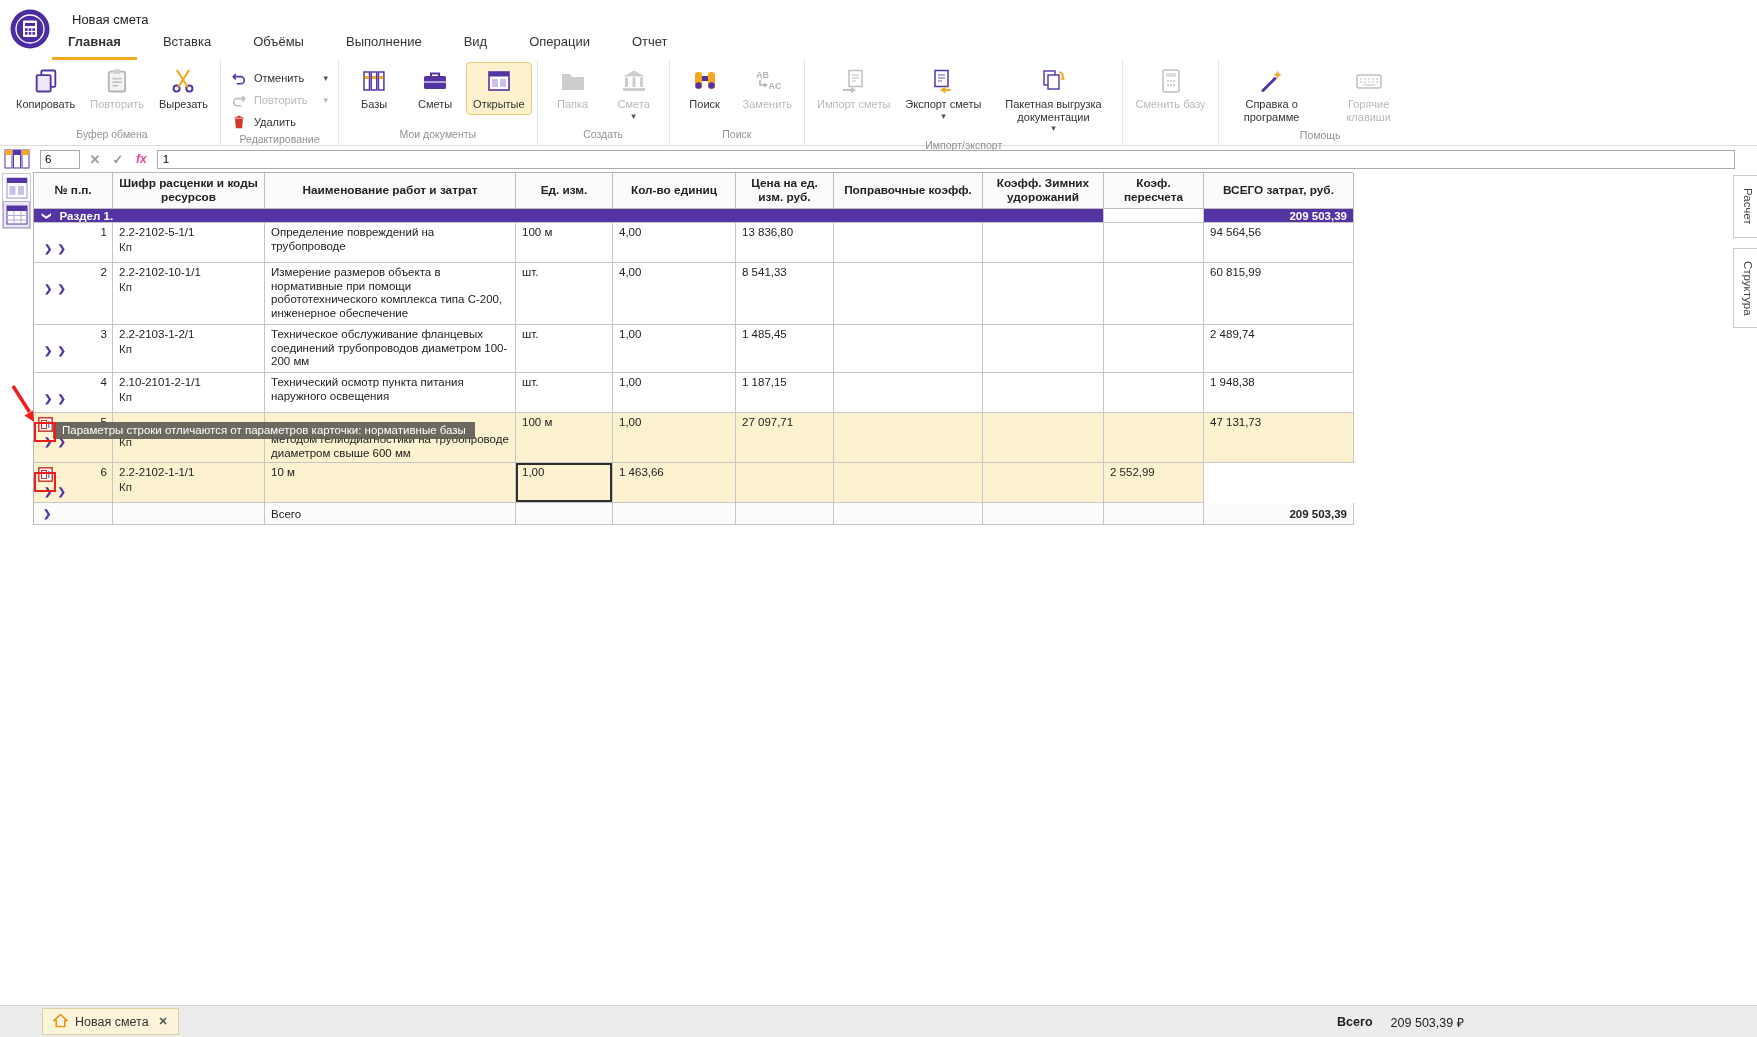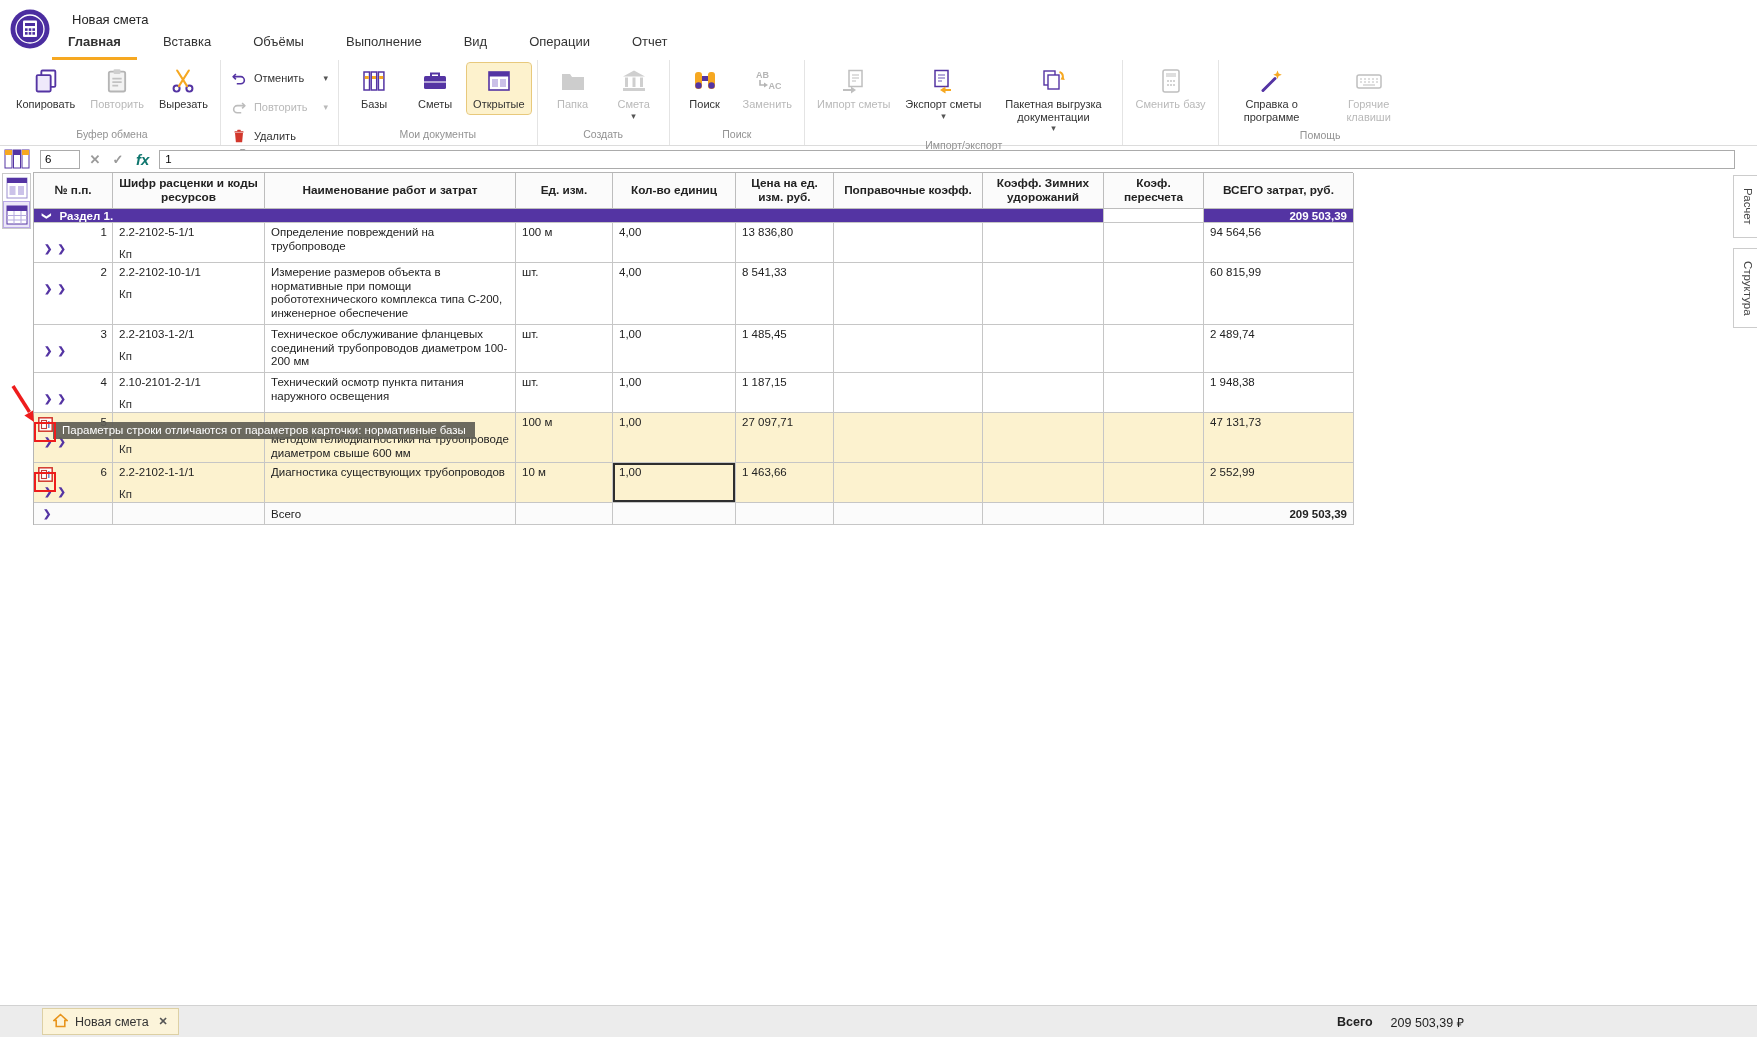--- a/index.html
+++ b/index.html
@@ -22,32 +22,32 @@
   .rbtns{flex:1;display:flex;align-items:flex-start;gap:3px}
   .rbtn{min-width:58px;max-width:94px;display:flex;flex-direction:column;align-items:center;text-align:center;padding:3px 6px;border-radius:3px;cursor:pointer}
   .rbtn.xwide{max-width:126px;min-width:118px}
   .ricon{width:30px;height:30px;display:flex;align-items:center;justify-content:center}
   .ricon svg{width:28px;height:28px}
   .rlabel{font-size:11px;color:#333;line-height:1.15;margin-top:2px}
   .rbtn.disabled .rlabel,.rsmall.disabled .rlbl,.rsmall.disabled .arr{color:#b9b9b9}
   .rbtn.highlight{background:#fdf2cd;outline:1px solid #e8c97c}
   .rgroup-label{font-size:10.5px;color:#929292;text-align:center;padding:3px 0 4px;white-space:nowrap}
   .arr{font-size:9px;color:#555}
-  .rstack{display:flex;flex-direction:column;gap:12px;padding:6px 4px 0}
+  .rstack{display:flex;flex-direction:column;gap:5px;padding:6px 4px 0}
   .rsmall{display:flex;align-items:center;gap:6px;font-size:11px;color:#333;cursor:pointer}
   .rsmall .sicon{width:17px;height:17px;display:flex;align-items:center;justify-content:center}
   .rsmall .sicon svg{width:16px;height:16px}
   .rsmall .arr{margin-left:auto;padding-left:10px}
 
   
   .formula-row{height:26px;display:flex;align-items:center;gap:7px;padding-right:22px;background:#fff}
   .rail-slot{width:33px;display:flex;justify-content:center;cursor:pointer}
   .cellref{width:40px;height:19px;border:1px solid #ababab;font-size:11.5px;padding:0 4px;font-family:"Liberation Sans",sans-serif}
   .fbtn{color:#9a9a9a;font-size:13px;font-weight:bold;width:16px;text-align:center;cursor:pointer}
-  .fx{font-size:15px;color:#0f766e;font-weight:bold;font-style:italic;cursor:pointer;padding:0 3px}
+  .fx{font-size:12px;color:#ec4899;font-weight:bold;font-style:italic;cursor:pointer;padding:0 3px}
   .fvalue{flex:1;height:19px;border:1px solid #ababab;font-size:11.5px;padding:0 5px;font-family:"Liberation Sans",sans-serif}
 
   
   .main{display:flex;height:833px;position:relative;background:#fff}
   .left-rail{width:33px;padding-top:1px}
   .railbox{width:29px;margin-left:2px;border:1px solid #c9c9c9;background:#fff}
   .railbtn{width:27px;height:27px;display:flex;align-items:center;justify-content:center;cursor:pointer}
   .railbtn.sel{background:#ece7f8;outline:1px solid #b9a8e6;outline-offset:-1px}
   .table-area{flex:1}
   .right-rail{width:24px;display:flex;flex-direction:column;gap:10px;padding-top:3px}
@@ -65,21 +65,21 @@
   #rows .trow:nth-child(3){height:48px}
   #rows .trow:nth-child(4){height:40px}
   #rows .trow:nth-child(5){height:50px}
   #rows .trow:nth-child(6){height:40px}
   .numcell{text-align:left}
   .c-num{display:flex;flex-direction:column;gap:4px;padding:3px 5px}
   .numline{display:flex;align-items:flex-start;min-height:13px}
   .warnicon{width:15px;height:15px;margin:1px 0 0 -1px;cursor:pointer}
   .rownum{margin-left:auto}
   .chevrons{color:#5434a3;font-size:10px;font-weight:bold;padding-left:5px;cursor:pointer}
-  .codesub{margin-top:10px;color:#333}
+  .codesub{margin-top:3px;color:#333}
   .c-name{line-height:1.18}
   .padtop{padding-top:20px}
   .selected{box-shadow:inset 0 0 0 2px #2e2e2e}
   
   .section-row{height:14px}
   .s-label{grid-column:1/9;background:#5434a3;color:#fff;font-weight:bold;display:flex;align-items:center;gap:9px;padding:0 9px;border-right:1px solid #c6c6c6;border-bottom:1px solid #c6c6c6;cursor:pointer}
   .chev-down{display:inline-block;transform:rotate(90deg);font-size:9px;font-weight:bold}
   .s-blank{grid-column:9;background:#fff;border-right:1px solid #c6c6c6;border-bottom:1px solid #c6c6c6}
   .s-total{grid-column:10;background:#5434a3;color:#fff;font-weight:bold;display:flex;align-items:center;justify-content:flex-end;padding:0 6px;border-right:1px solid #c6c6c6;border-bottom:1px solid #c6c6c6}
   
@@ -565,21 +565,20 @@
                       <path d="M10.8 4 v7" stroke="#6f86c8" stroke-width="1.5"></path>
                     </svg></span>
                   <span class="rownum">6</span>
                 </div>
                 <div class="chevrons">❯ ❯</div>
               </div>
               <div class="tcell c-code">
                 <div class="code">2.2-2102-1-1/1</div>
                 <div class="codesub">Кп</div>
               </div>
-              <div class="tcell c-name">Диагностика существующих трубопроводов</div>
               <div class="tcell c-unit">10 м</div>
               <div class="tcell numcell selected">1,00</div>
               <div class="tcell numcell">1 463,66</div>
               <div class="tcell"></div>
               <div class="tcell"></div>
               <div class="tcell"></div>
               <div class="tcell numcell">2 552,99</div>
             </div>
           </div>
 

